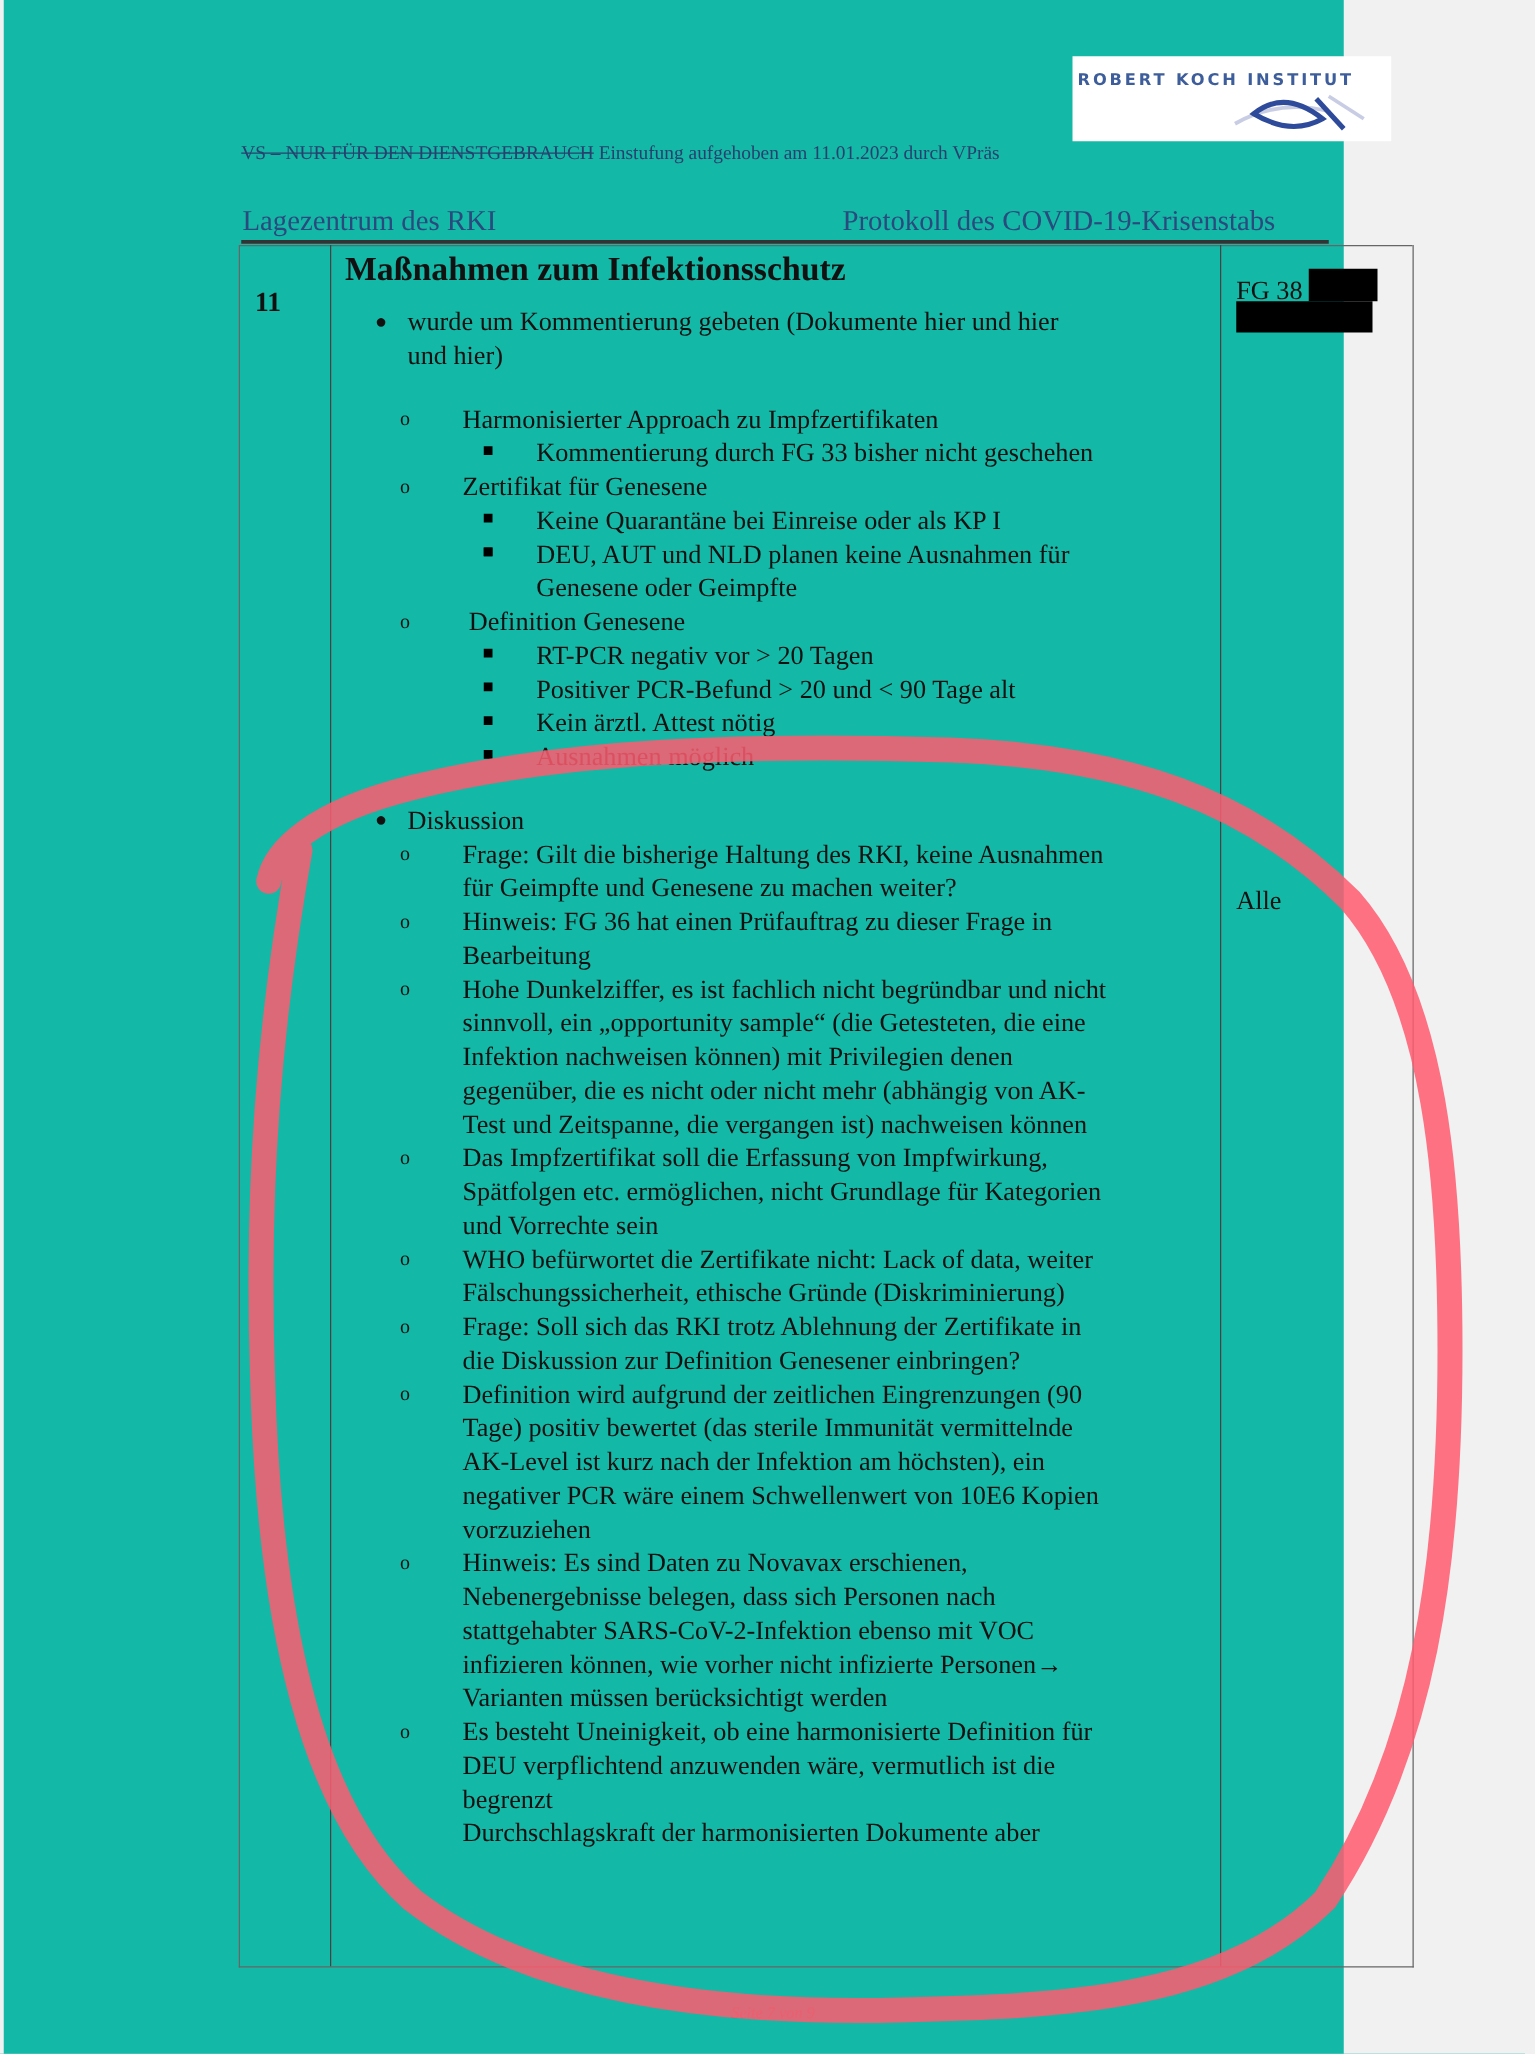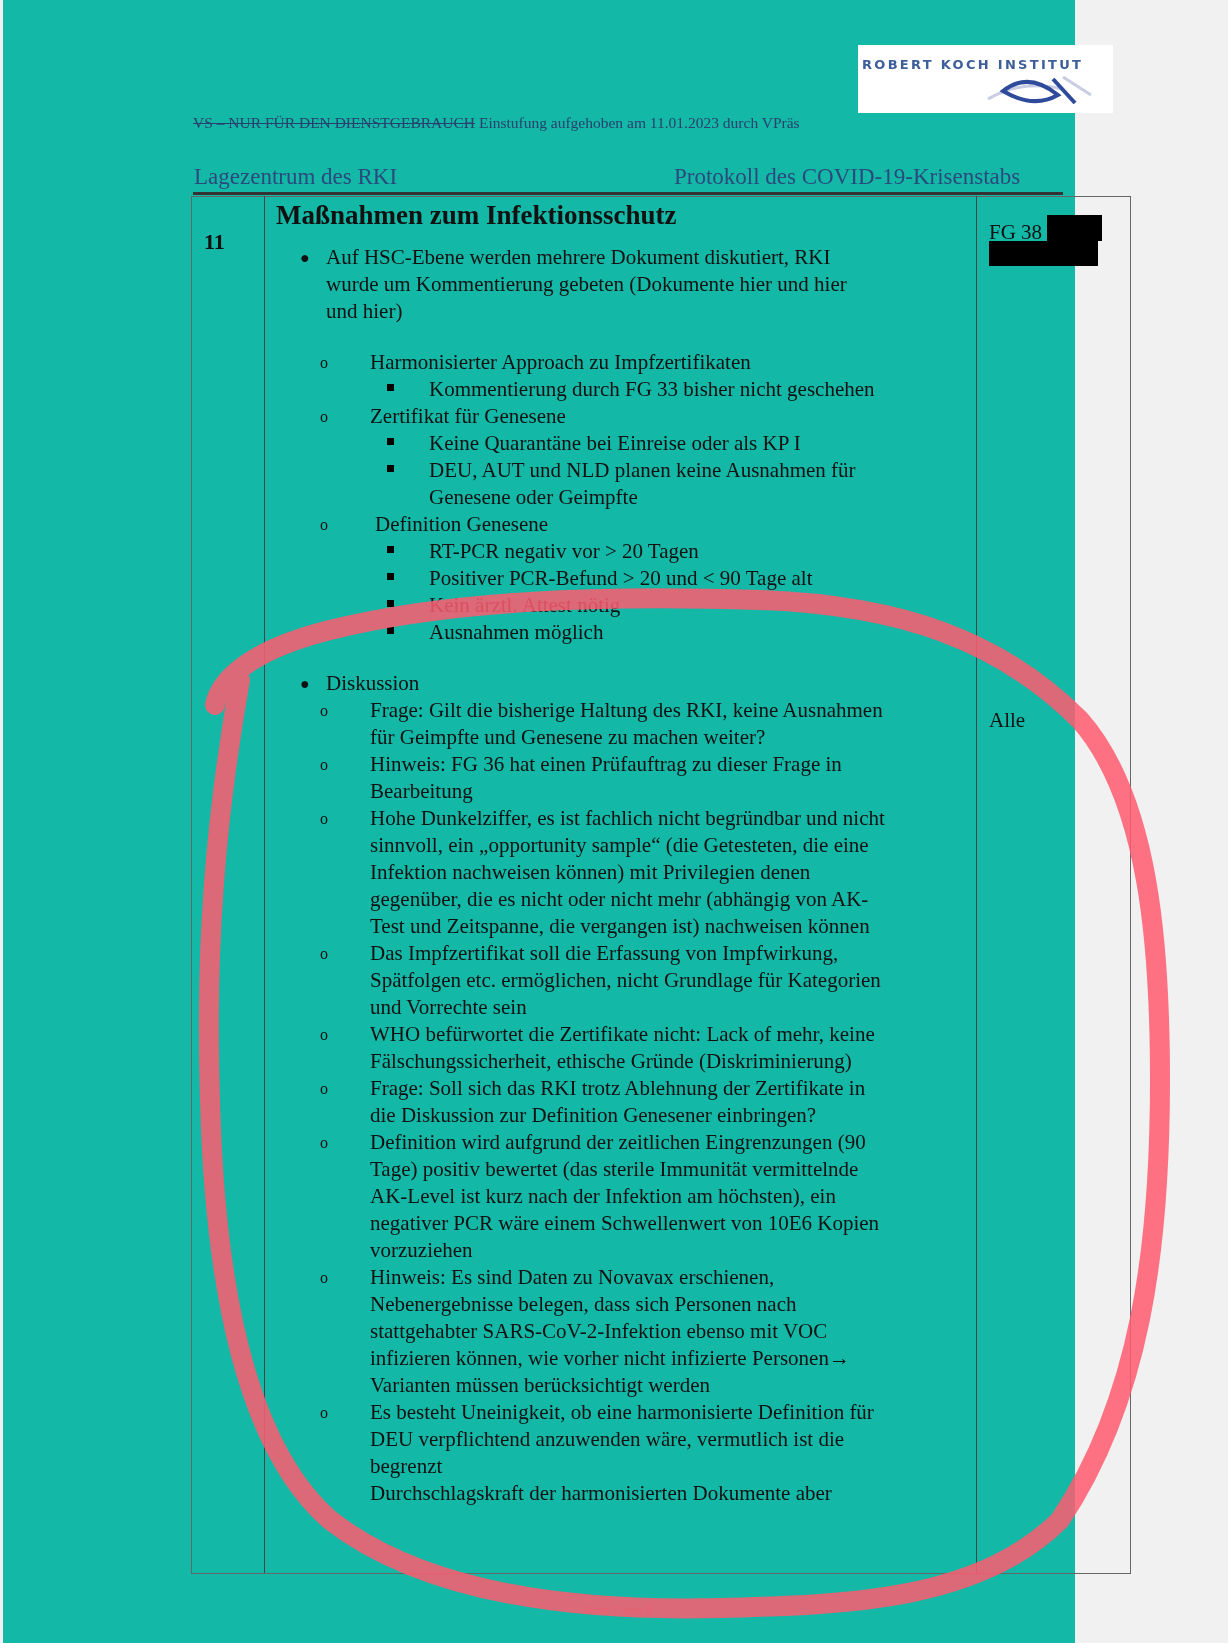--- a/index.html
+++ b/index.html
@@ -105,21 +105,20 @@
   <div class="section-title">Maßnahmen zum Infektionsschutz</div>
 
   <div class="resp" style="top:24px;text-align:center;">FG 38</div>
   <div class="redact" style="left:855px; top:19px; width:55px; height:26px;"></div>
   <div class="redact" style="left:797px; top:45px; width:109px; height:25px;"></div>
   <div class="resp" style="top:512px;text-align:center;">Alle</div>
 
   <div class="content">
     <div class="li l1">
       <span class="mark">●</span>
-      <div>Auf HSC-Ebene  werden mehrere Dokument diskutiert, RKI</div>
       <div>wurde um Kommentierung gebeten (Dokumente hier und hier</div>
       <div>und hier)</div>
     </div>
     <div class="gap"></div>
 
     <div class="li l2">
       <span class="mark">o</span>
       <div>Harmonisierter Approach zu Impfzertifikaten</div>
     </div>
     <div class="li l3">
@@ -190,21 +189,21 @@
       <div>Test und Zeitspanne, die vergangen ist) nachweisen können</div>
     </div>
     <div class="li l2">
       <span class="mark">o</span>
       <div>Das Impfzertifikat soll die Erfassung von Impfwirkung,</div>
       <div>Spätfolgen etc. ermöglichen, nicht Grundlage für Kategorien</div>
       <div>und Vorrechte sein</div>
     </div>
     <div class="li l2">
       <span class="mark">o</span>
-      <div>WHO befürwortet die Zertifikate nicht: Lack of mehr, keine</div>
+      <div>WHO befürwortet die Zertifikate nicht: Lack of data, weiter</div>
       <div>Fälschungssicherheit, ethische Gründe (Diskriminierung)</div>
     </div>
     <div class="li l2">
       <span class="mark">o</span>
       <div>Frage: Soll sich das RKI trotz Ablehnung der Zertifikate in</div>
       <div>die Diskussion zur Definition Genesener einbringen?</div>
     </div>
     <div class="li l2">
       <span class="mark">o</span>
       <div>Definition wird aufgrund der zeitlichen Eingrenzungen (90</div>

